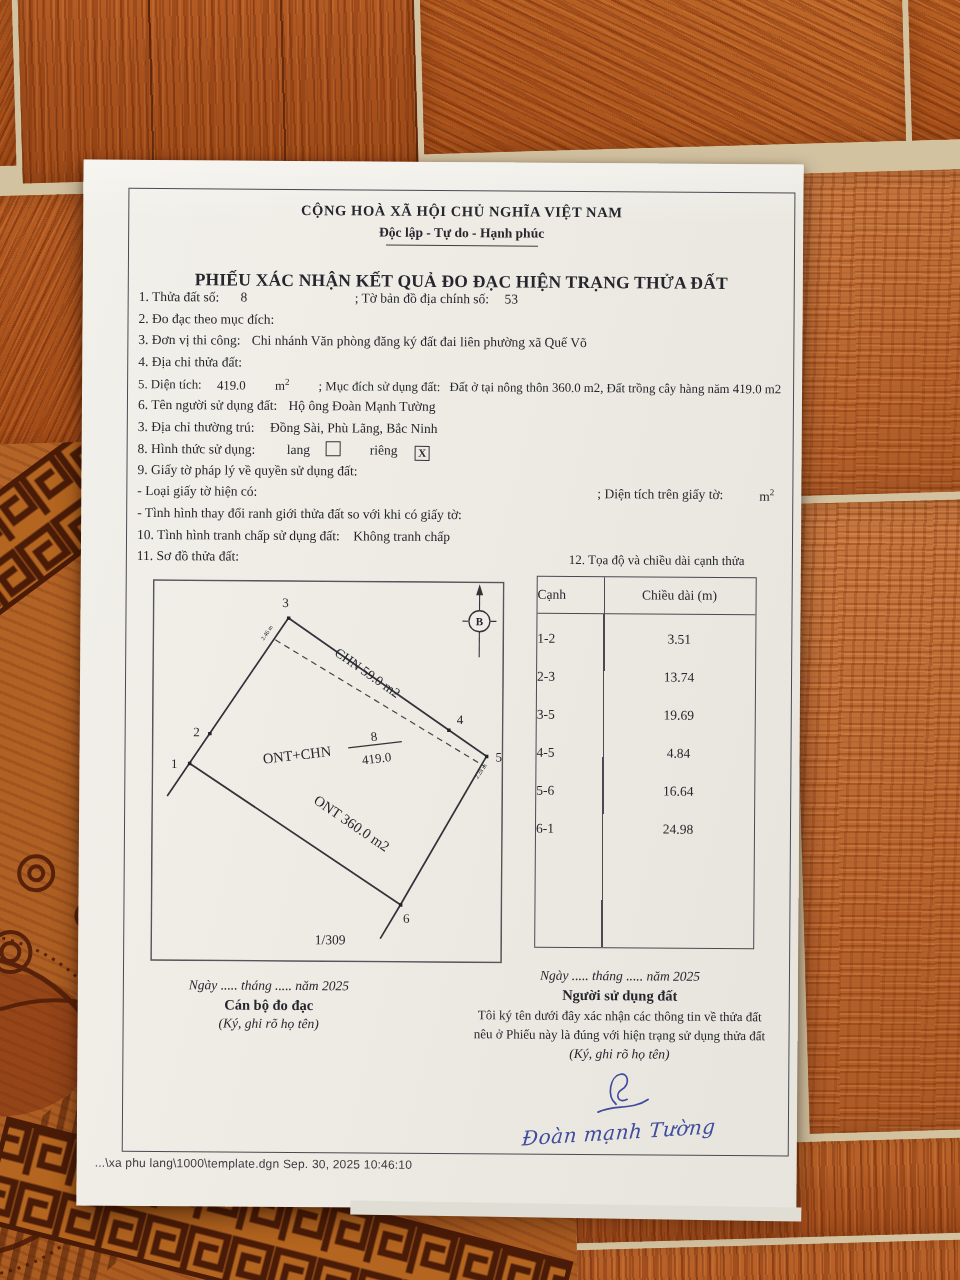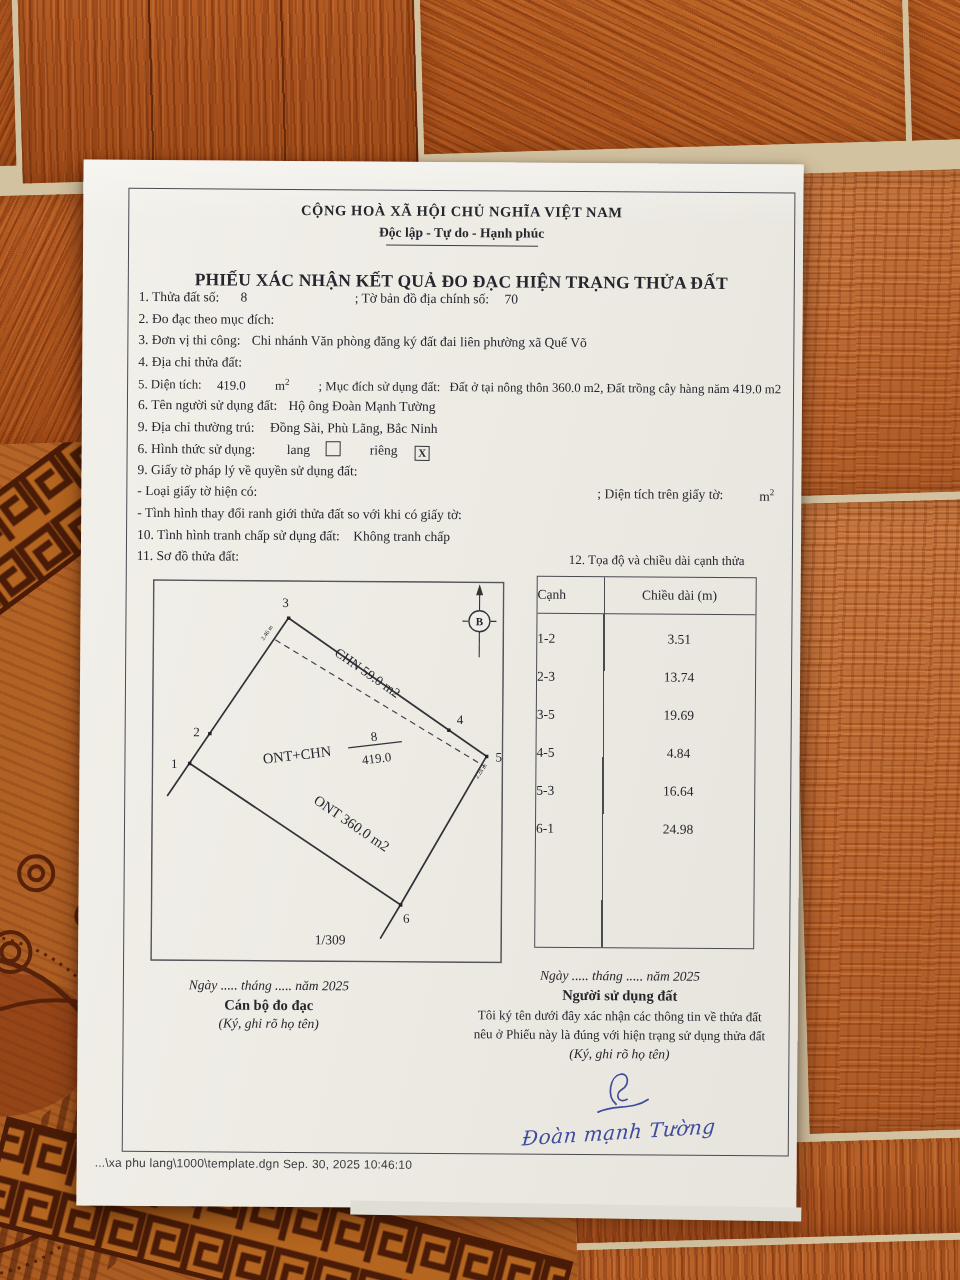--- a/index.html
+++ b/index.html
@@ -164,21 +164,21 @@
         <div class="motto">Độc lập - Tự do - Hạnh phúc</div>
         <div class="motto-rule"></div>
         <div class="doc-title">PHIẾU XÁC NHẬN KẾT QUẢ ĐO ĐẠC HIỆN TRẠNG THỬA ĐẤT</div>
       </div>
 
       <div class="fields">
         <div class="fline">
           <span>1. Thửa đất số:</span>
           <span style="margin-left:18px">8</span>
           <span style="margin-left:104px">; Tờ bản đồ địa chính số:</span>
-          <span style="margin-left:12px">70</span>
+          <span style="margin-left:12px">53</span>
         </div>
         <div class="fline">
           <span>2. Đo đạc theo mục đích:</span>
         </div>
         <div class="fline">
           <span>3. Đơn vị thi công:</span>
           <span style="margin-left:8px">Chi nhánh Văn phòng đăng ký đất đai liên phường xã Quế Võ</span>
         </div>
         <div class="fline">
           <span>4. Địa chỉ thửa đất:</span>
@@ -188,25 +188,25 @@
           <span style="margin-left:12px">419.0</span>
           <span style="margin-left:26px"><span>m</span><sup>2</sup></span>
           <span style="margin-left:26px">; Mục đích sử dụng đất:</span>
           <span style="margin-left:6px">Đất ở tại nông thôn 360.0 m2, Đất trồng cây hàng năm 419.0 m2</span>
         </div>
         <div class="fline">
           <span>6. Tên người sử dụng đất:</span>
           <span style="margin-left:8px">Hộ ông Đoàn Mạnh Tường</span>
         </div>
         <div class="fline">
-          <span>9. Địa chỉ thường trú:</span>
+          <span>3. Địa chỉ thường trú:</span>
           <span style="margin-left:12px">Đồng Sài, Phù Lãng, Bắc Ninh</span>
         </div>
         <div class="fline">
-          <span>6. Hình thức sử dụng:</span>
+          <span>8. Hình thức sử dụng:</span>
           <span style="margin-left:28px">lang</span>
           <span class="cbx" style="margin-left:12px"></span>
           <span style="margin-left:26px">riêng</span>
           <span class="cbx" style="margin-left:14px">X</span>
         </div>
         <div class="fline">
           <span>9. Giấy tờ pháp lý về quyền sử dụng đất:</span>
         </div>
         <div class="fline flex">
           <span>- Loại giấy tờ hiện có:</span>
@@ -284,21 +284,21 @@
             </div>
               <div class="trow">
               <div class="c1">3-5</div>
               <div class="c2">19.69</div>
             </div>
               <div class="trow">
               <div class="c1">4-5</div>
               <div class="c2">4.84</div>
             </div>
               <div class="trow">
-              <div class="c1">5-3</div>
+              <div class="c1">5-6</div>
               <div class="c2">16.64</div>
             </div>
               <div class="trow">
               <div class="c1">6-1</div>
               <div class="c2">24.98</div>
             </div>
             </div>
         </div>
       </div>
 

